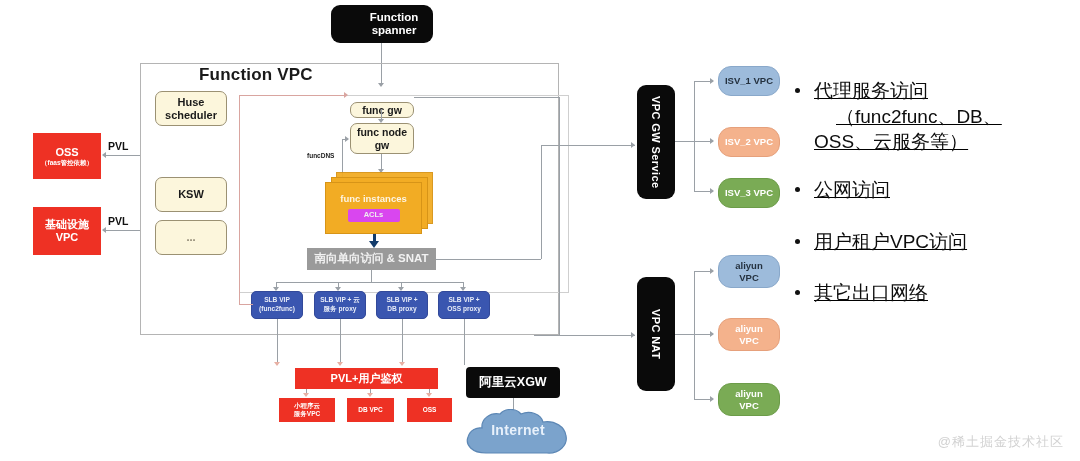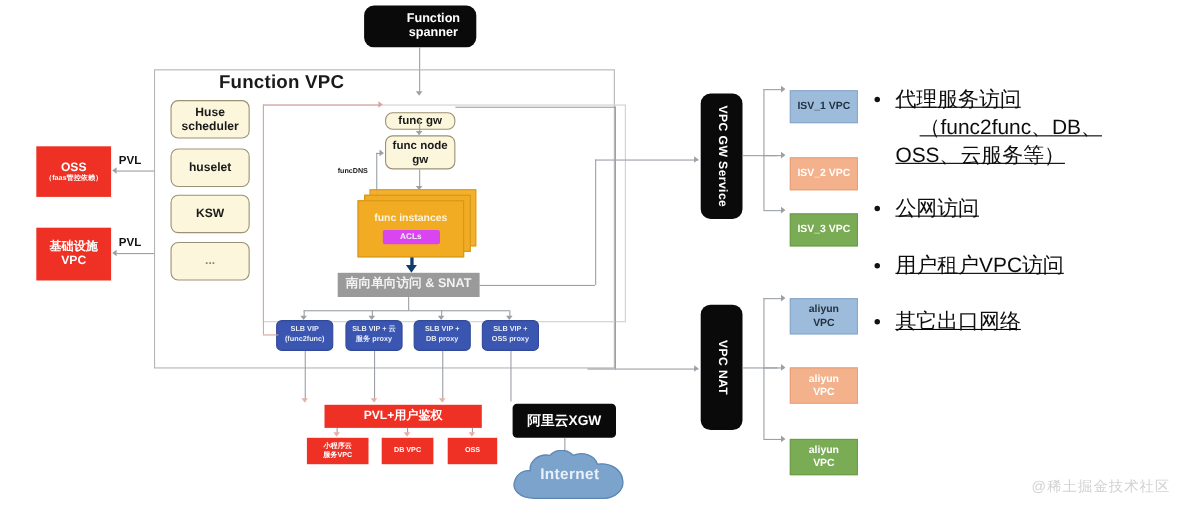--- a/index.html
+++ b/index.html
@@ -49,21 +49,21 @@
     background: #3a56b0; color: #e7ecf8; border-radius: 5px;
     font-size: 6.6px; font-weight: 700; line-height: 1.35;
     border: 1px solid #32499a;
   }
 
   
   .red { background: #ee3124; color: #ffffff; font-weight: 700; }
   .red-sm { background: #ee3124; color: #ffffff; font-weight: 700; font-size: 6.5px; line-height: 1.3; }
 
   
-  .tile { border-radius: 0; font-size: 9.5px; font-weight: 600; line-height: 1.25; margin-top: 16px; }
+  .tile { border-radius: 13px; font-size: 9.5px; font-weight: 600; line-height: 1.25; }
   .tile.blue   { background: #9dbbdb; color: #24313f; border: 1px solid #89a8ca; }
   .tile.peach  { background: #f4b28c; color: #ffffff; border: 1px solid #e6a07b; }
   .tile.green  { background: #7aab55; color: #ffffff; border: 1px solid #6c9c49; }
 
   
   .vert {
     writing-mode: vertical-rl; text-orientation: mixed;
     letter-spacing: 0.4px;
   }
 
@@ -130,23 +130,20 @@
   <div class="abs arw arw-d" style="left:378px; top:83px;"></div>
 
   <div class="abs frame" style="left:140px; top:63px; width:419px; height:272px;"></div>
   <div class="abs frame-inner" style="left:239px; top:95px; width:330px; height:198px;"></div>
 
   <div class="abs lbl" id="vpc-title" style="left:199px; top:65px;">Function VPC</div>
 
   <div class="abs box cream" style="left:155px; top:91px; width:72px; height:35px; flex-direction:column;">
     <span>Huse</span>
     <span>scheduler</span>
-  </div>
-  <div class="abs box cream" style="left:155px; top:135px; width:72px; height:35px;">
-    <span>huselet</span>
   </div>
   <div class="abs box cream" style="left:155px; top:177px; width:72px; height:35px;">
     <span>KSW</span>
   </div>
   <div class="abs box cream" style="left:155px; top:220px; width:72px; height:35px; color:#8c8470;">
     <span>...</span>
   </div>
 
   <div class="abs box cream" style="left:350px; top:102px; width:64px; height:16px; font-size:10.5px;">
     <span>func gw</span>

